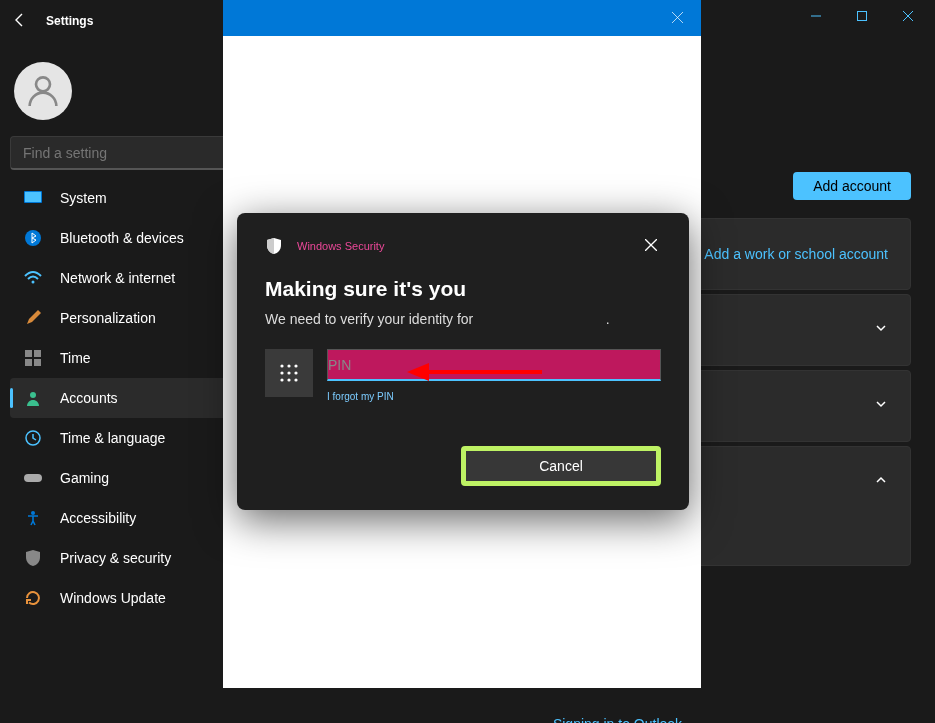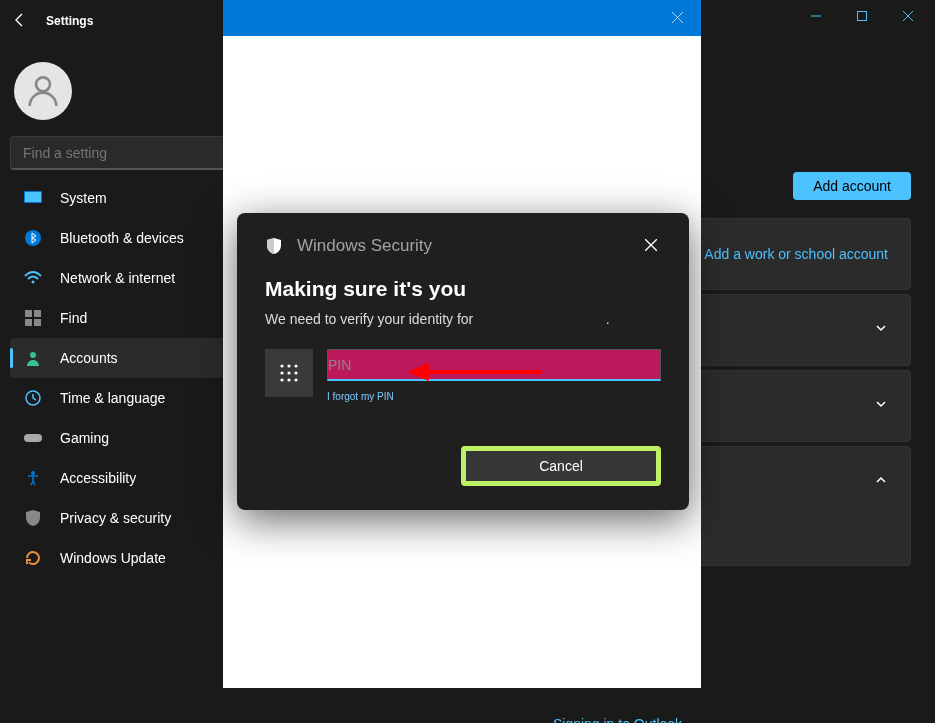--- a/index.html
+++ b/index.html
@@ -46,21 +46,21 @@
     
     
     .modal-backdrop { position: absolute; left: 223px; top: 0; width: 478px; height: 688px; background: #fff; }
     .modal-backdrop .bluebar { height: 36px; background: #0078d7; display: flex; justify-content: flex-end; align-items: center; padding-right: 10px; }
     .modal-backdrop .bluebar .xbtn { color: rgba(255,255,255,0.7); cursor: pointer; padding: 4px 8px; }
     
     
     .sec-dialog { position: absolute; left: 237px; top: 213px; width: 452px; background: #1f1f1f; border-radius: 8px; padding: 20px 28px 24px 28px; box-shadow: 0 10px 40px rgba(0,0,0,0.6); }
     .sec-header { display: flex; align-items: center; gap: 14px; margin-bottom: 18px; }
     .sec-header .shield { width: 18px; height: 18px; }
-    .sec-header .st { font-size: 17px; color: #a3a3a3; flex: 1; }
+    .sec-header .st { font-size: 11px; color: #ec4899; flex: 1; }
     .sec-header .xclose { color: #fff; cursor: pointer; padding: 4px; }
     .sec-title { font-size: 21px; font-weight: 600; margin-bottom: 10px; }
     .sec-sub { font-size: 14px; color: #ddd; margin-bottom: 22px; }
     .pin-row { display: flex; gap: 14px; align-items: flex-start; margin-bottom: 42px; }
     .pin-pad { width: 48px; height: 48px; background: #3a3a3a; display: flex; align-items: center; justify-content: center; flex-shrink: 0; }
     .pin-input-wrap { flex: 1; position: relative; }
     .pin-input { width: 100%; background: #be185d; border: 1px solid #555; border-bottom: 2px solid #4cc2ff; color: #fff; padding: 6px 0; font-size: 14px; outline: none; height: 32px; }
     .pin-input::placeholder { color: #888; }
     .forgot { color: #7cccff; font-size: 10px; margin-top: 10px; cursor: pointer; display: inline-block; }
     .cancel-row { display: flex; justify-content: flex-end; }
@@ -142,27 +142,35 @@
             <path d="M1 5 Q9 -3 17 5" fill="none" stroke="#4cc2ff" stroke-width="2"></path>
             <path d="M4 8 Q9 3 14 8" fill="none" stroke="#4cc2ff" stroke-width="2"></path>
             <circle cx="9" cy="11" r="1.5" fill="#4cc2ff"></circle>
           </svg>
         </span>
       <span>Network &amp; internet</span>
     </div>
     <div class="nav-item">
       <span class="icon">
           <svg width="16" height="16" viewBox="0 0 16 16">
+            <path d="M2 14l2-5 9-9 3 3-9 9-5 2z" fill="#d88a3a"></path>
+          </svg>
+        </span>
+      <span>Personalization</span>
+    </div>
+    <div class="nav-item">
+      <span class="icon">
+          <svg width="16" height="16" viewBox="0 0 16 16">
             <rect x="0" y="0" width="7" height="7" fill="#888"></rect>
             <rect x="9" y="0" width="7" height="7" fill="#888"></rect>
             <rect x="0" y="9" width="7" height="7" fill="#888"></rect>
             <rect x="9" y="9" width="7" height="7" fill="#888"></rect>
           </svg>
         </span>
-      <span>Find</span>
+      <span>Time</span>
     </div>
     <div class="nav-item active">
       <span class="icon">
           <svg width="16" height="16" viewBox="0 0 16 16">
             <circle cx="8" cy="5" r="3" fill="#3abf8e"></circle>
             <path d="M2 16c0-3.3 2.7-6 6-6s6 2.7 6 6" fill="#3abf8e"></path>
           </svg>
         </span>
       <span>Accounts</span>
     </div>

